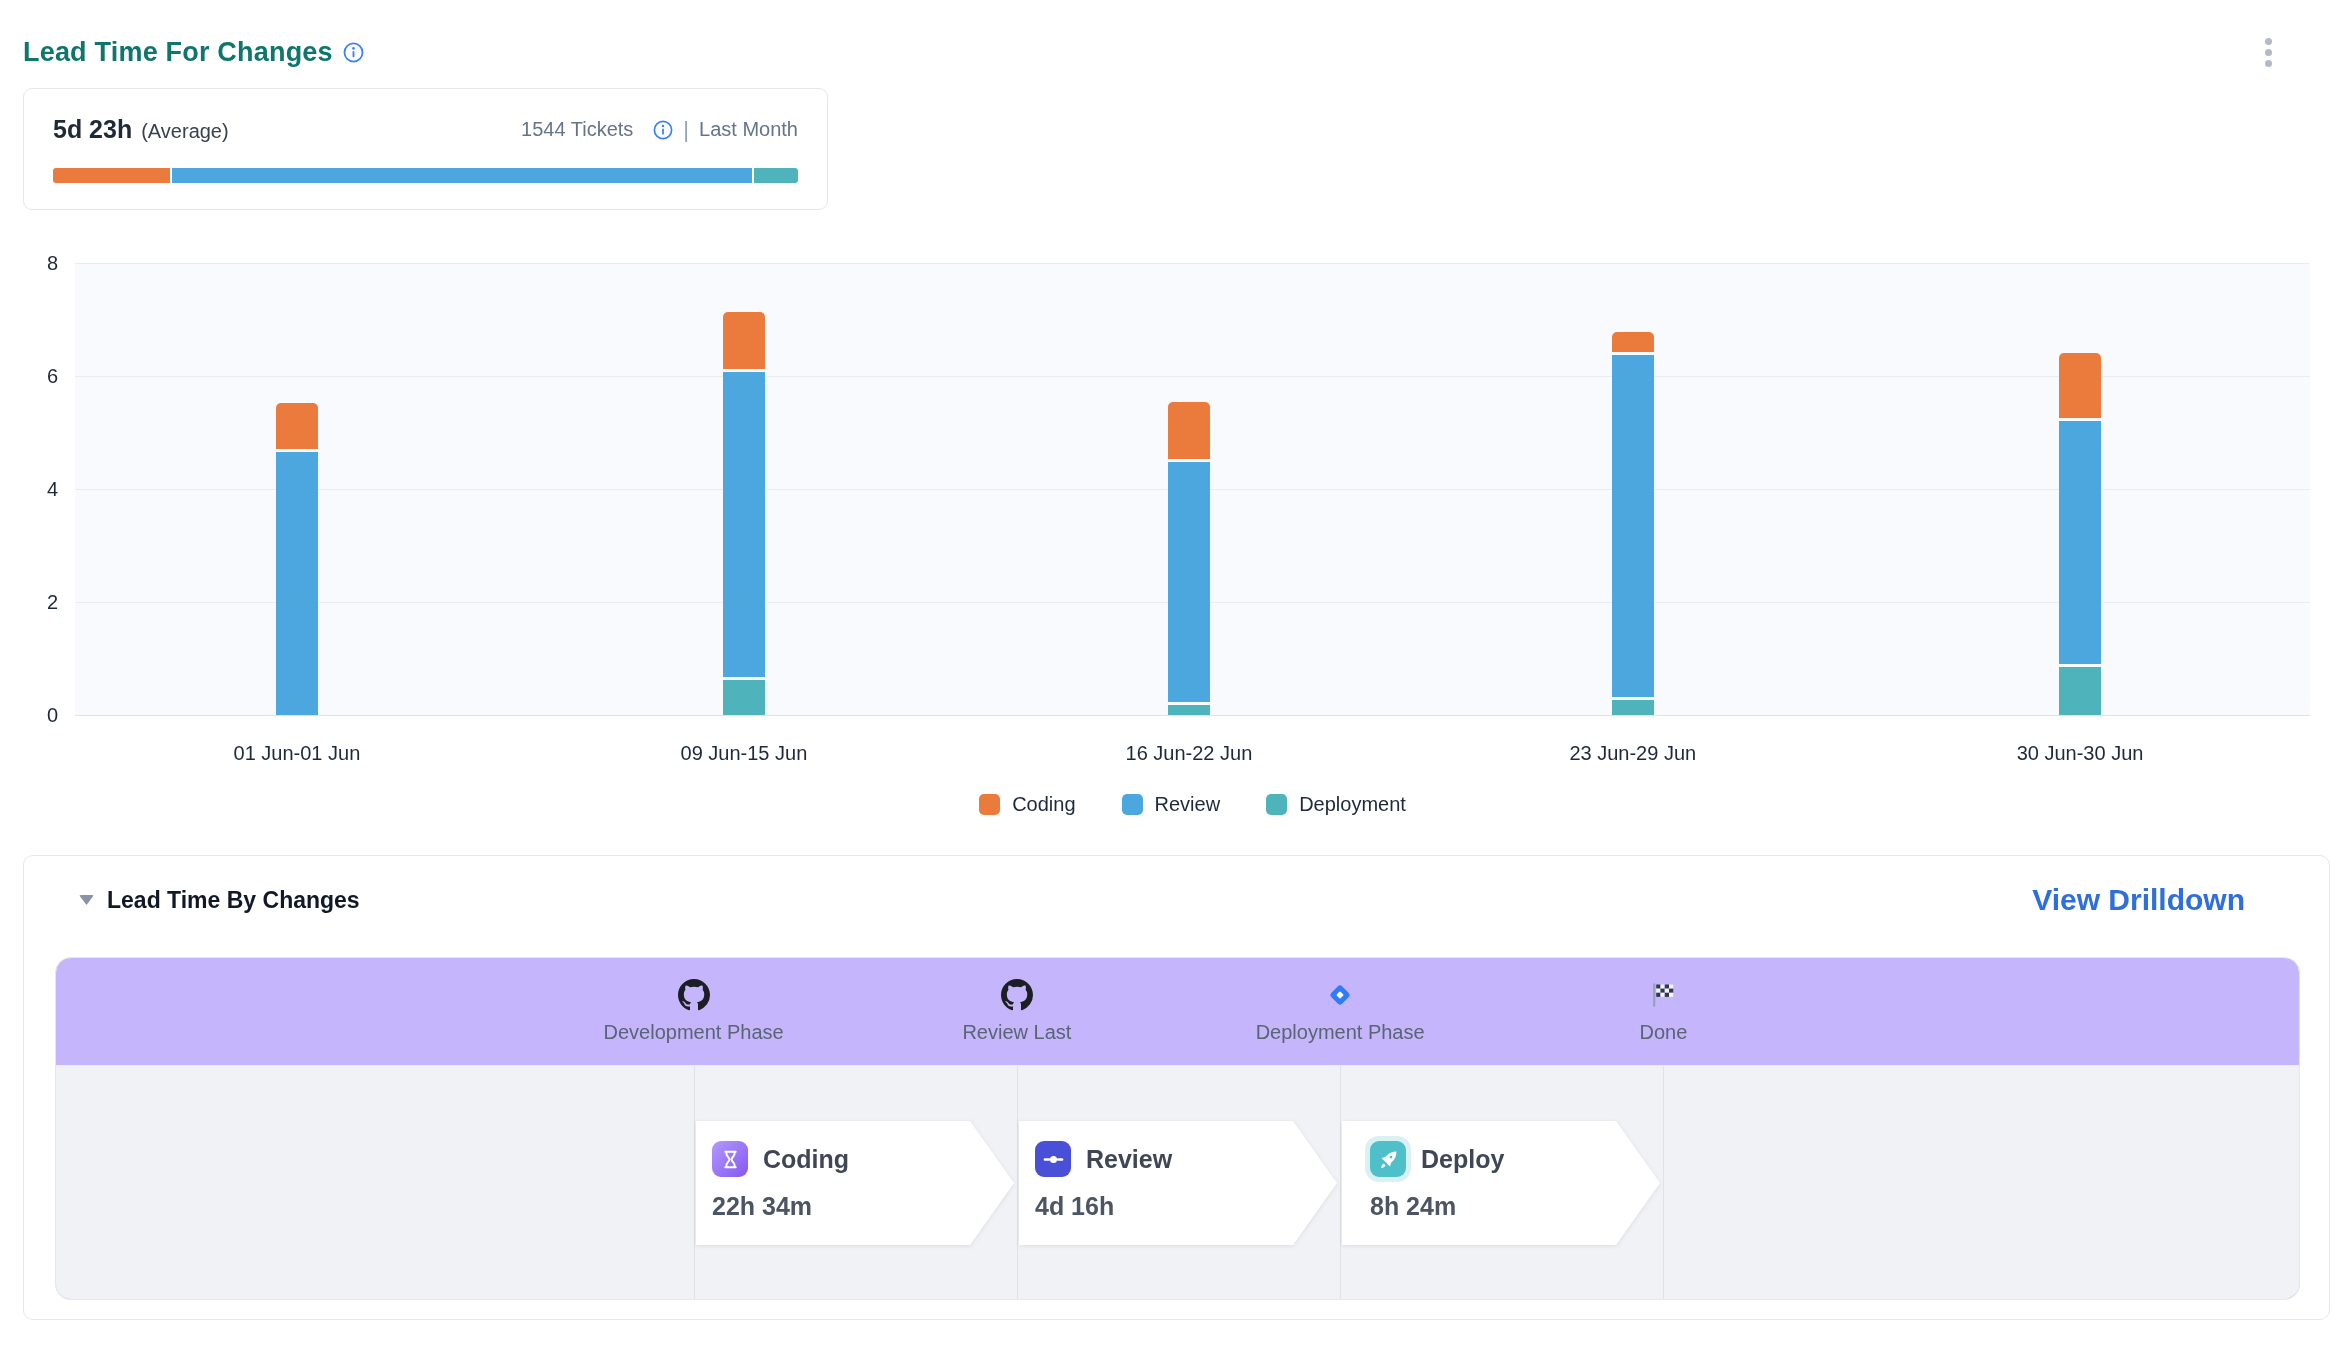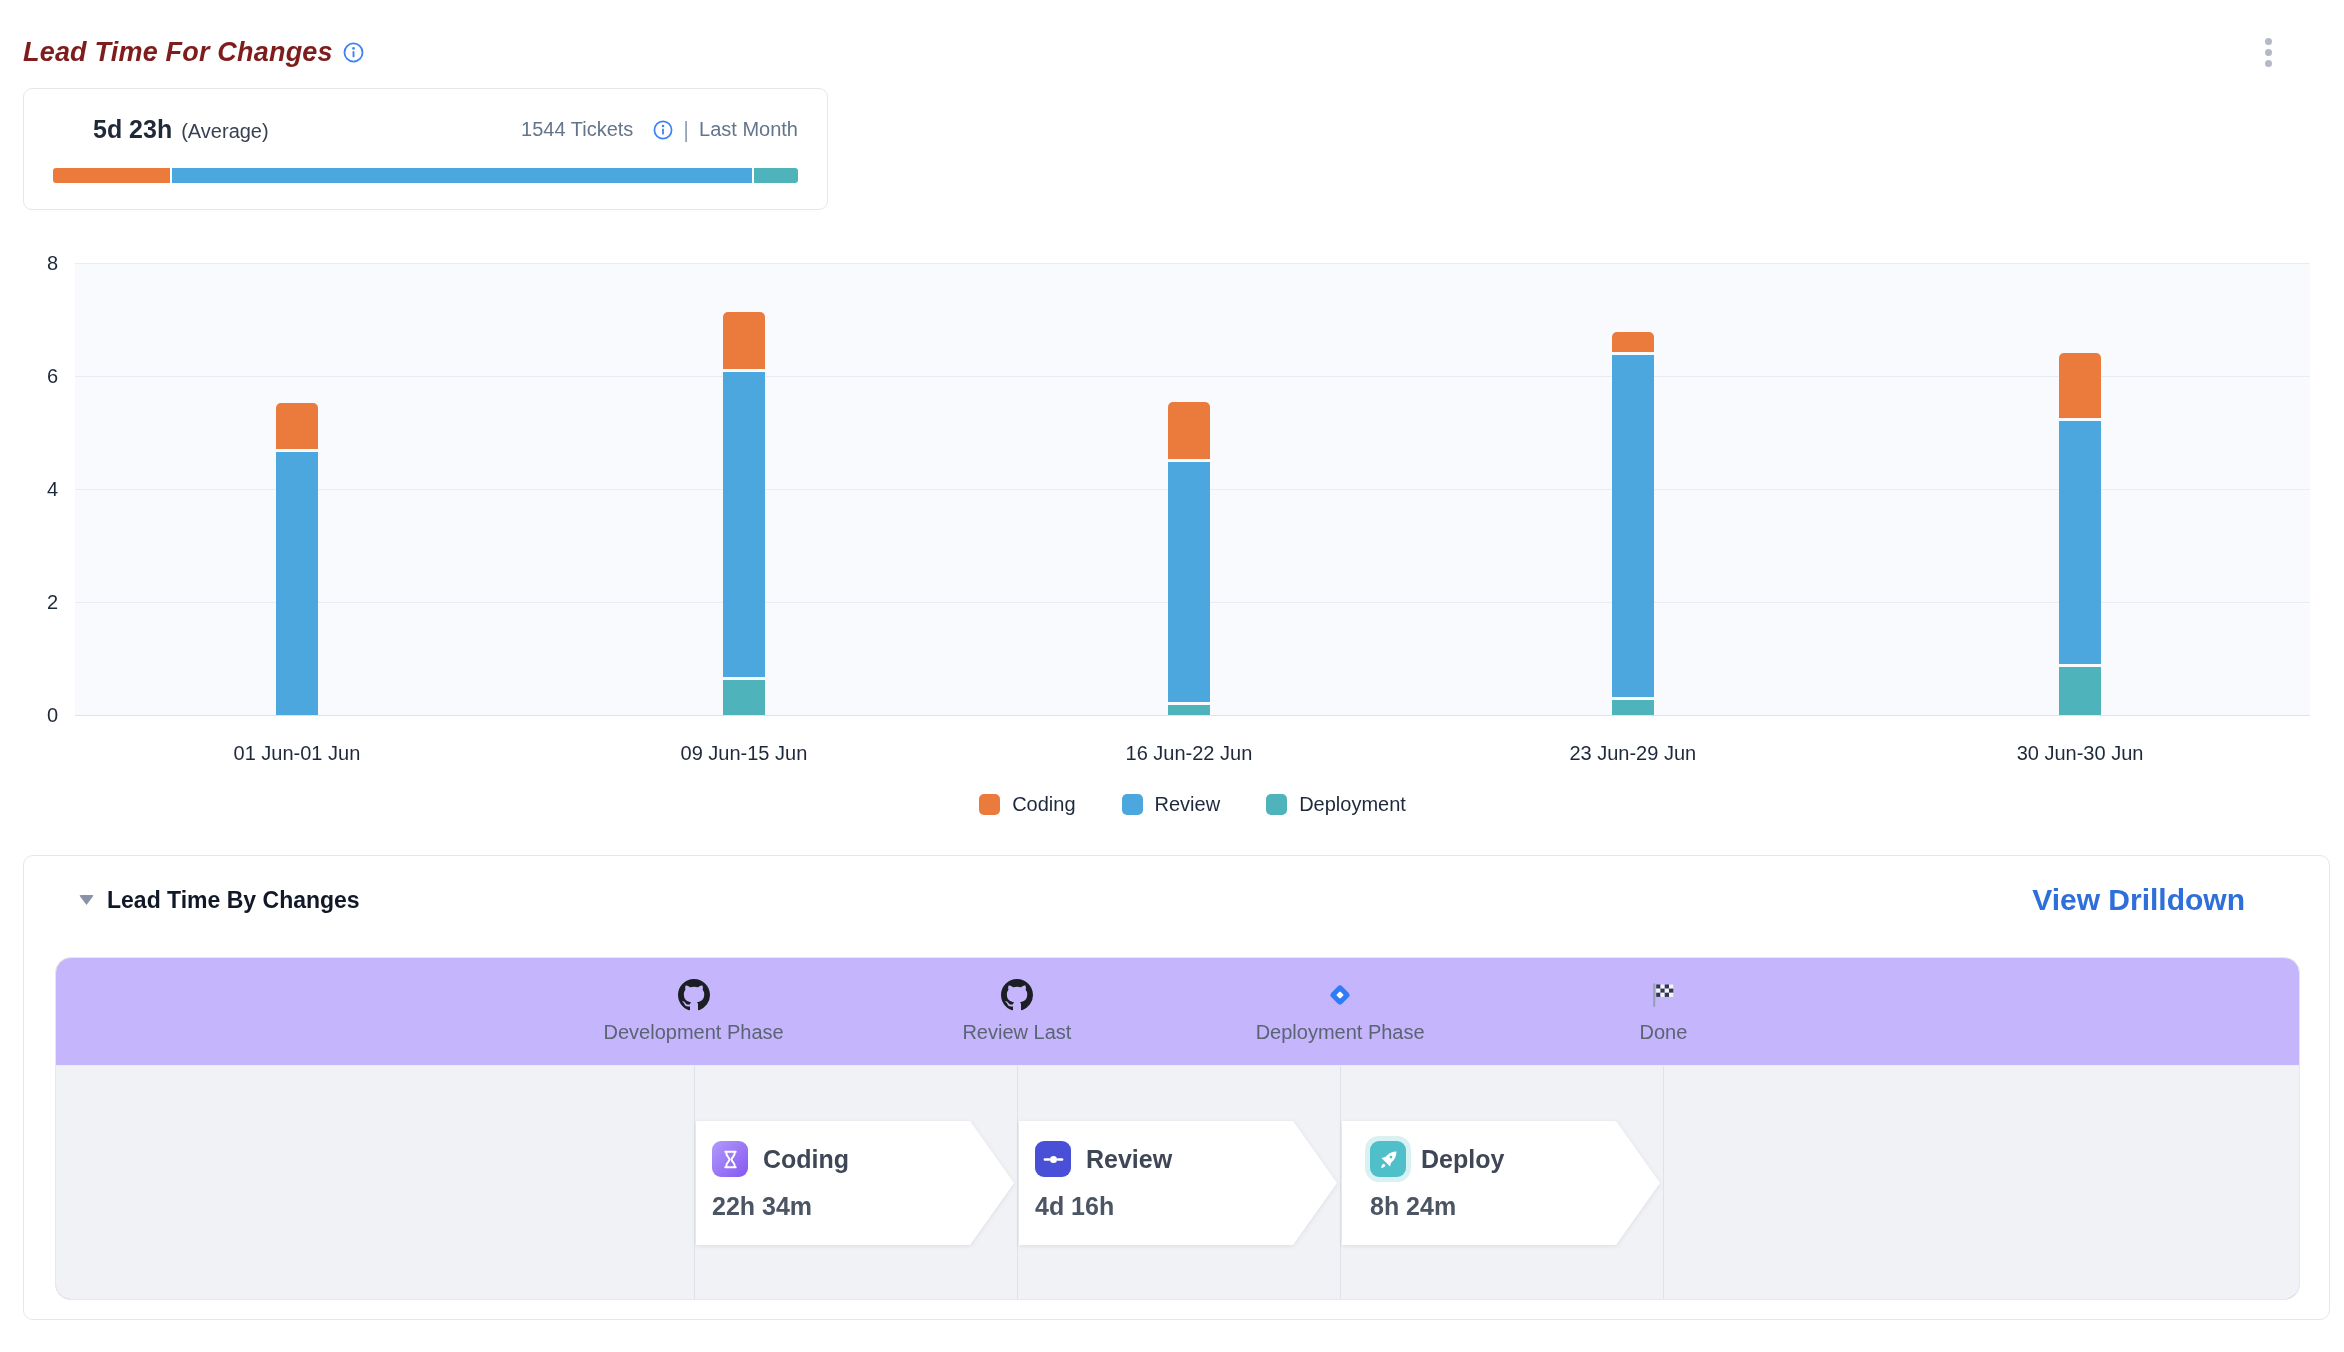--- a/index.html
+++ b/index.html
@@ -1,31 +1,31 @@
 <!DOCTYPE html>
 <html><head>
 <meta charset="utf-8">
 <style>
   html,body{margin:0;padding:0;background:#fff;}
   #canvas{position:relative;width:2344px;height:1352px;background:#fff;overflow:hidden;
           font-family:"Liberation Sans","DejaVu Sans",sans-serif;color:#1e293b;}
 
   
   .page-header{position:absolute;left:23px;top:30px;right:30px;height:44px;display:flex;align-items:center;}
-  .page-title{font-size:27px;font-weight:bold;color:#7f1d1d;letter-spacing:.2px;font-style:italic;}
+  .page-title{font-size:27px;font-weight:bold;color:#0f766e;letter-spacing:.2px;}
   .info-icon{display:inline-block;margin-left:10px;line-height:0;}
   .kebab{position:absolute;right:34px;top:2px;width:24px;height:40px;display:flex;flex-direction:column;
          align-items:center;justify-content:center;gap:4px;cursor:pointer;}
   .kebab i{width:7px;height:7px;border-radius:50%;background:#b3bac6;}
 
   
   .summary-card{position:absolute;left:23px;top:88px;width:805px;height:122px;border:1px solid #e5e7eb;
                 border-radius:9px;background:#fff;box-sizing:border-box;}
   .summary-row{display:flex;justify-content:space-between;align-items:center;padding:0 29px;margin-top:26px;}
-  .summary-left{display:flex;align-items:baseline;gap:9px;margin-left:40px;}
+  .summary-left{display:flex;align-items:baseline;gap:9px;}
   .summary-value{font-size:25px;font-weight:bold;color:#1f2937;}
   .summary-avg{font-size:20px;color:#374151;}
   .summary-right{display:flex;align-items:center;gap:10px;font-size:20px;color:#64748b;}
   .pipe{color:#94a3b8;font-size:22px;}
   .summary-bar{position:absolute;left:29px;right:29px;top:79px;height:15px;display:flex;gap:2px;}
   .summary-bar .seg{height:100%;}
   .summary-bar .seg:first-child{border-radius:3px 0 0 3px;}
   .summary-bar .seg:last-child{border-radius:0 3px 3px 0;}
 
   

